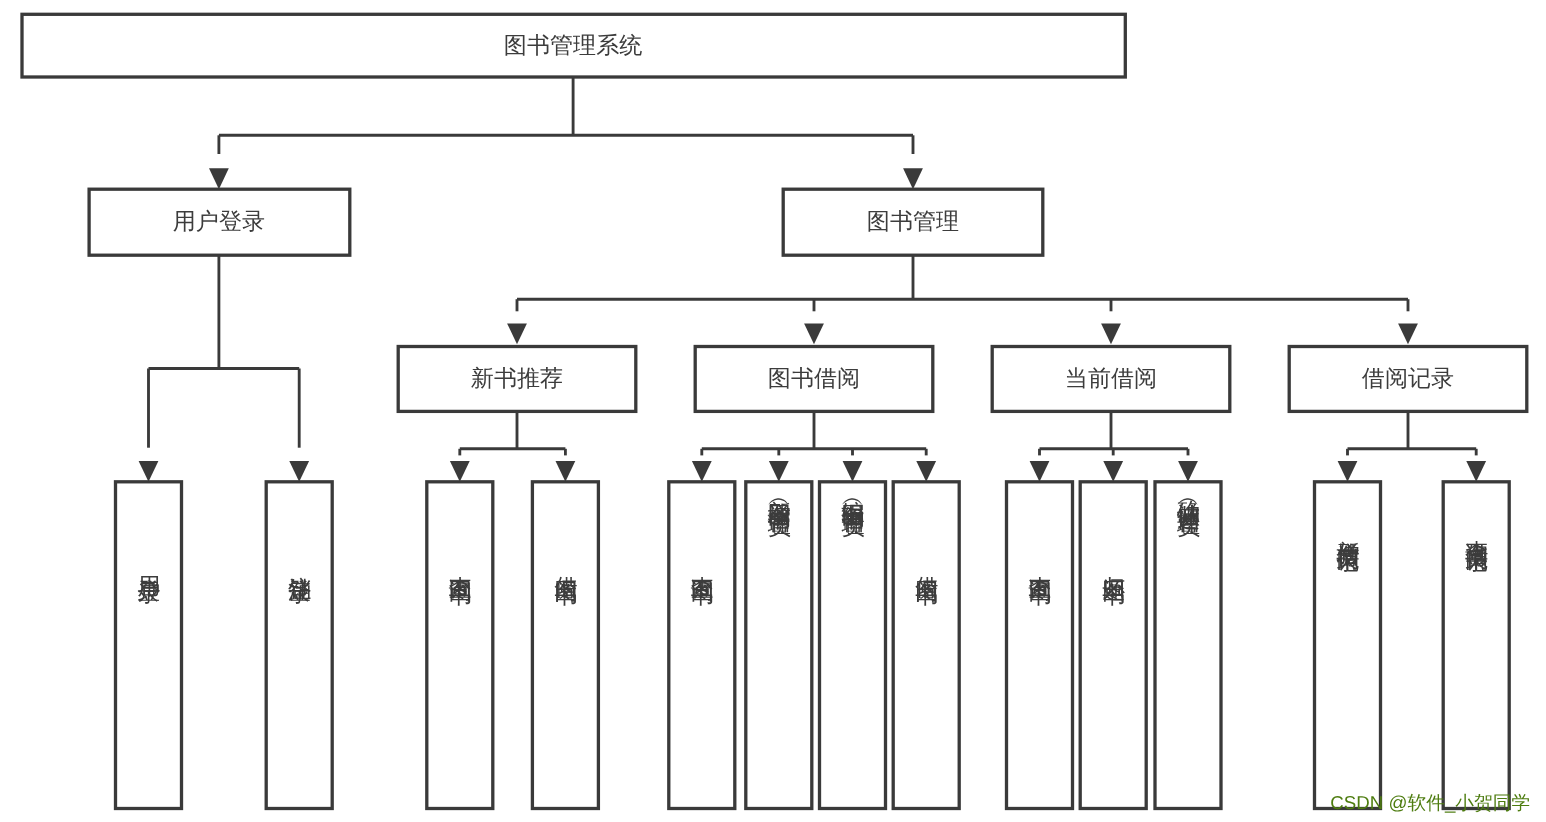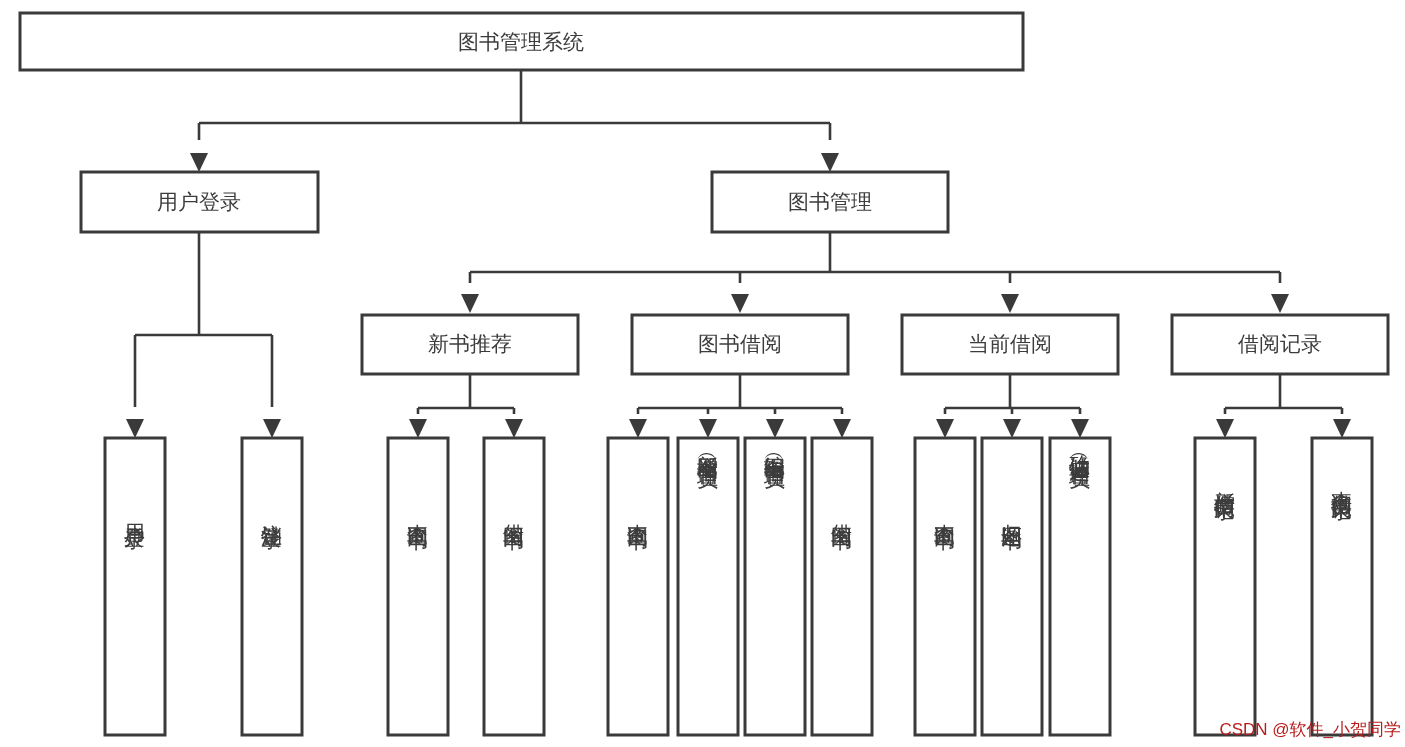--- a/index.html
+++ b/index.html
@@ -52,25 +52,25 @@
     font-family: "Liberation Sans", "DejaVu Sans", sans-serif;
     font-size: 21px;
     fill: #3c3c3c;
     writing-mode: vertical-rl;
     text-orientation: upright;
     text-anchor: middle;
     letter-spacing: 2px;
   }
   .watermark {
     position: absolute;
-    right: 4px;
+    right: 14px;
     bottom: 6px;
     font-family: "Liberation Sans", "DejaVu Sans", sans-serif;
     font-size: 17px;
-    color: #b91c1c;
+    color: #4d7c0f;
     white-space: nowrap;
     pointer-events: none;
     user-select: none;
   }
 </style>
 </head>
 <body>
 
 <div id="diagram-root">
 

